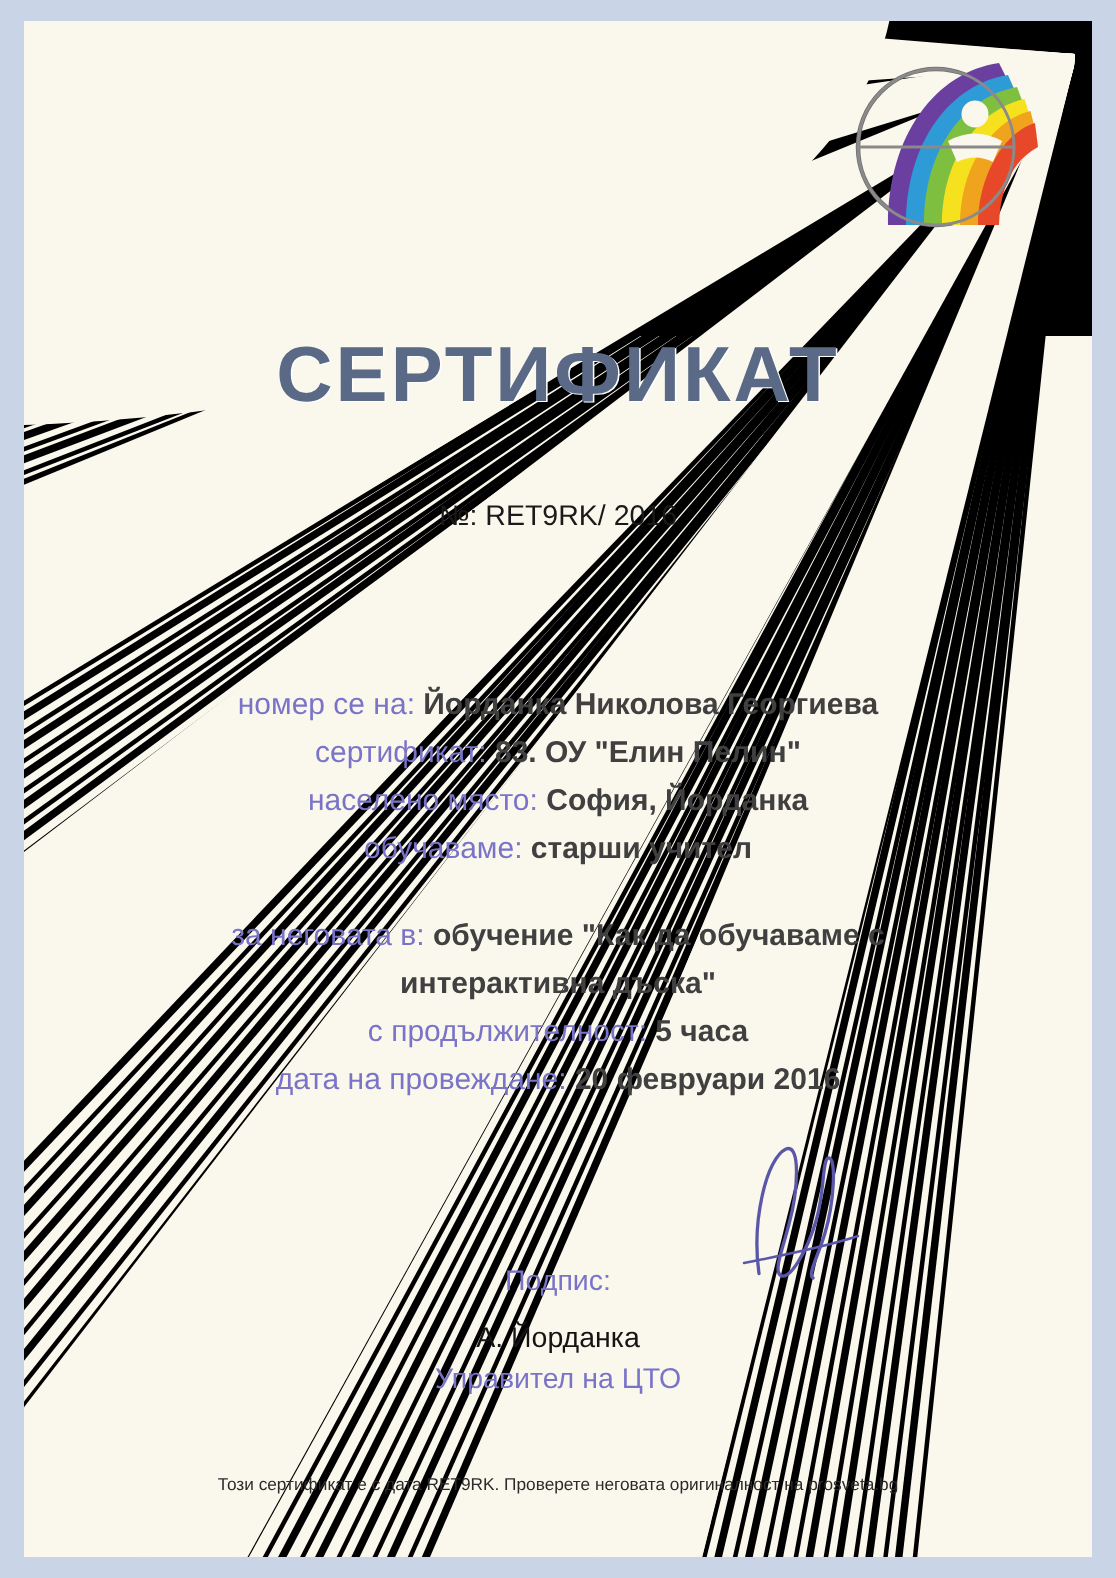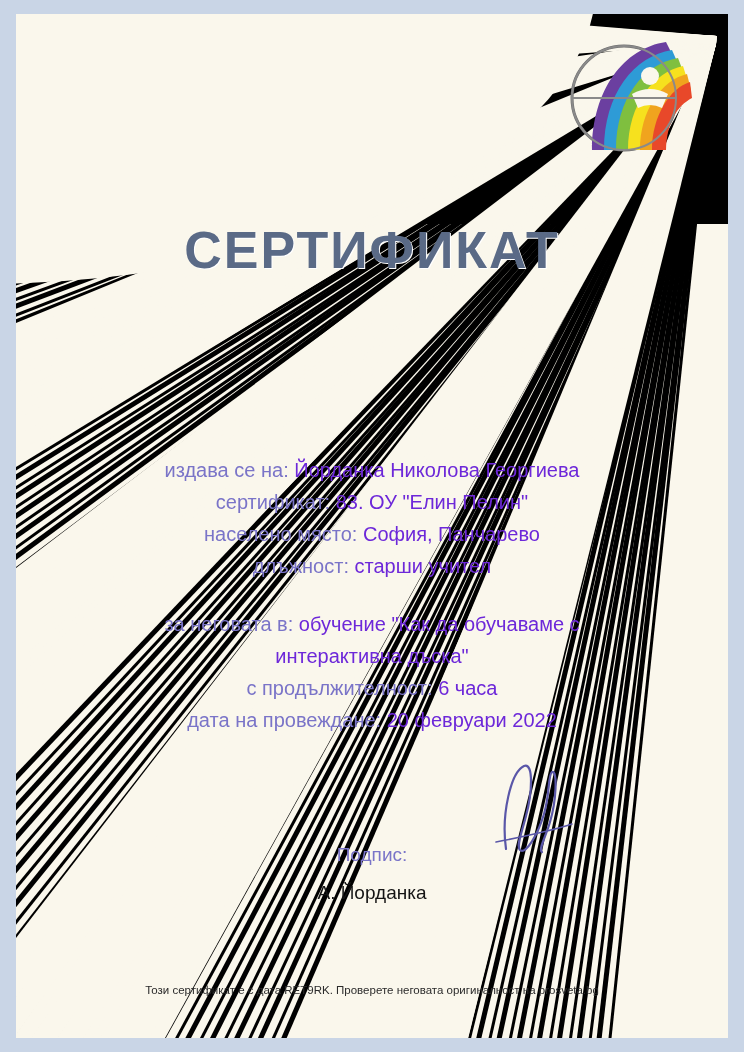--- a/index.html
+++ b/index.html
@@ -121,21 +121,22 @@
     width: 712px;
     text-align: center;
     font-size: 20px;
     line-height: 32px;
     color: #1a1a1a;
   }
   .fields .lbl {
     color: #7a74c8;
   }
   .fields .val {
-    color: #6d28d9;
+    color: #404040;
+    font-weight: bold;
   }
   .block-gap { height: 26px; }
 
   .sign-line {
     position: absolute;
     top: 830px;
     left: 0;
     width: 712px;
     text-align: center;
     font-size: 19px;
@@ -516,64 +517,66 @@
         <path d="M70 62 q18 -10 36 0 l-6 14 q-12 -6 -24 0 Z" fill="#faf7ec"></path>
         <circle cx="62" cy="66" r="52" fill="none" stroke="#8a8a8a" stroke-width="2"></circle>
         <line x1="10" y1="66" x2="114" y2="66" stroke="#8a8a8a" stroke-width="2"></line>
       </svg>
     </div>
 
     <div class="content">
 
       <div class="title">СЕРТИФИКАТ</div>
 
+      <div class="cert-number">№: RET9RK/ 2016</div>
 
       <div class="fields">
         <div>
-          <span class="lbl">издава се на:</span>
+          <span class="lbl">номер се на:</span>
           <span class="val">Йорданка Николова Георгиева</span>
         </div>
         <div>
           <span class="lbl">сертификат:</span>
           <span class="val">83. ОУ "Елин Пелин"</span>
         </div>
         <div>
           <span class="lbl">населено място:</span>
-          <span class="val">София, Панчарево</span>
-        </div>
-        <div>
-          <span class="lbl">длъжност:</span>
+          <span class="val">София, Йорданка</span>
+        </div>
+        <div>
+          <span class="lbl">обучаваме:</span>
           <span class="val">старши учител</span>
         </div>
 
         <div class="block-gap"></div>
 
         <div>
           <span class="lbl">за неговата в:</span>
           <span class="val">обучение "Как да обучаваме с</span>
         </div>
         <div>
           <span class="val">интерактивна дъска"</span>
         </div>
         <div>
           <span class="lbl">с продължителност:</span>
-          <span class="val">6 часа</span>
+          <span class="val">5 часа</span>
         </div>
         <div>
           <span class="lbl">дата на провеждане:</span>
-          <span class="val">20 февруари 2022</span>
+          <span class="val">20 февруари 2016</span>
         </div>
       </div>
 
       <div class="signature">
         <svg viewBox="0 0 110 110" width="110" height="110">
           <path d="M20 95 C15 60 25 18 38 12 C48 8 46 40 40 62 C36 78 30 92 34 96 C40 101 52 80 58 60 C64 40 62 20 66 18 C72 16 70 48 64 68 C60 82 52 96 56 98" fill="none" stroke="#5a57a8" stroke-width="2.2" stroke-linecap="round"></path>
           <path d="M10 88 C30 84 62 78 86 70" fill="none" stroke="#5a57a8" stroke-width="1.6" stroke-linecap="round"></path>
         </svg>
       </div>
 
       <div class="sign-line">Подпис:</div>
       <div class="sign-name">А. Йорданка</div>
+      <div class="sign-role">Управител на ЦТО</div>
 
       <div class="footer">Този сертификат е с дата RET9RK. Проверете неговата оригиналност на prosveta.bg</div>
     </div>
   </div>
 </div>
 
 </body></html>

